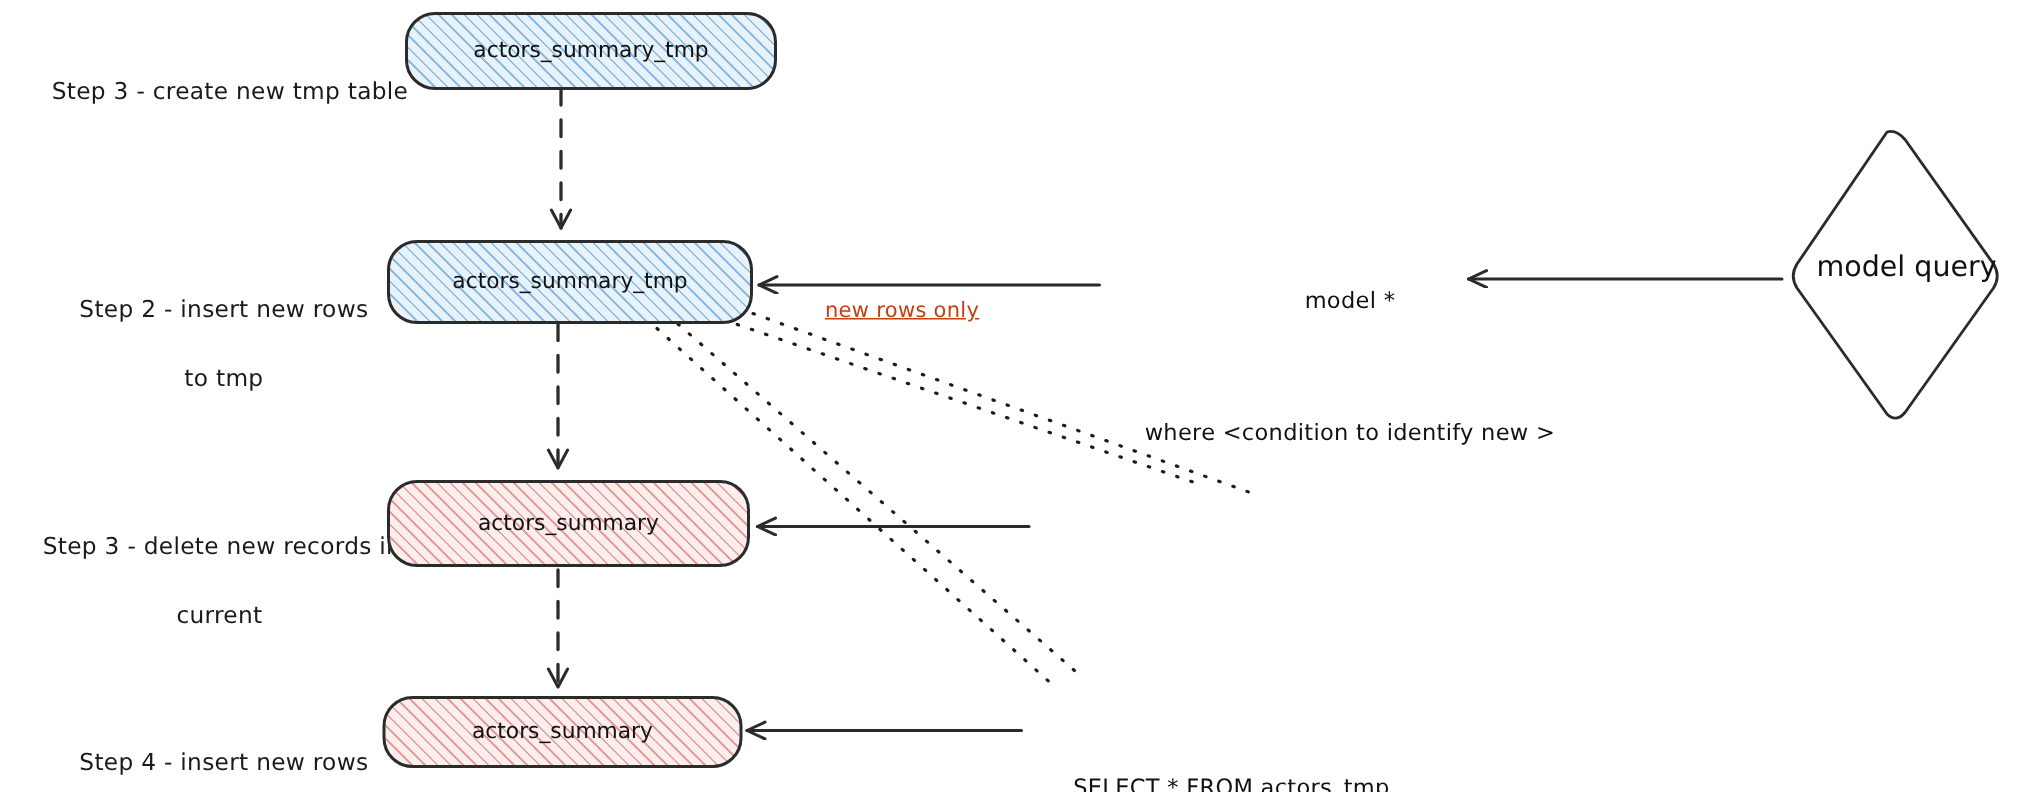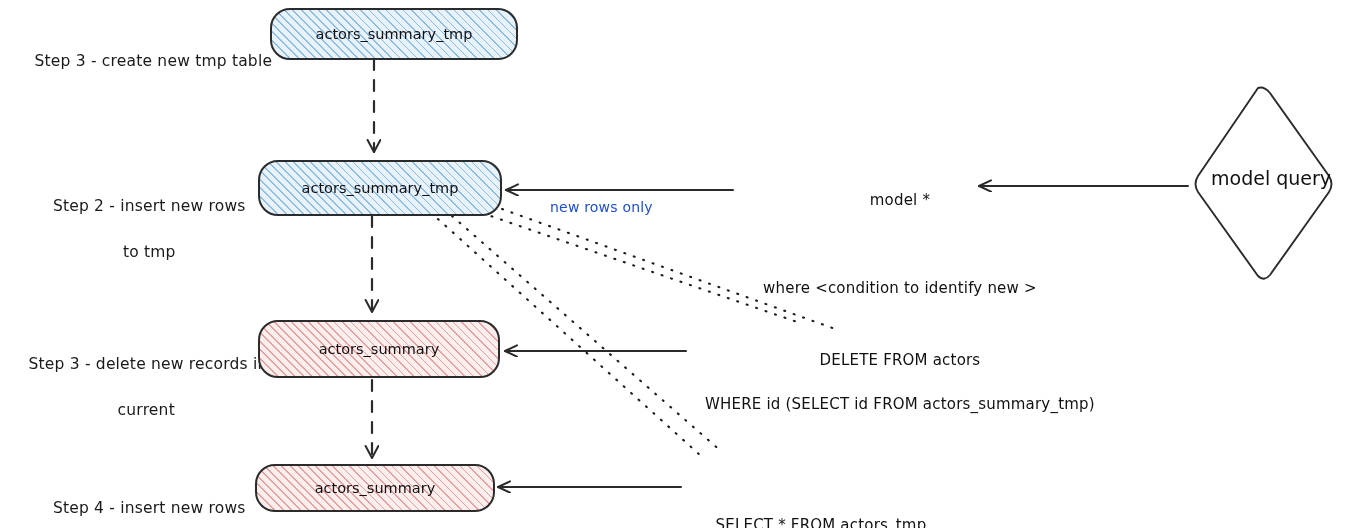--- a/index.html
+++ b/index.html
@@ -46,21 +46,22 @@
     width: 100%;
   }
   .annot {
     font-size: 15px;
     line-height: 22px;
     text-align: center;
     color: #111111;
   }
   .annot-small {
     font-size: 14px;
-    color: #1d4ed8;
+    color: #c2410c;
+    text-decoration: underline;
   }
   .node {
     position: absolute;
     box-sizing: border-box;
     display: flex;
     align-items: center;
     justify-content: center;
     border: 2.2px solid #2b2b2b;
     border-radius: 20px;
   }
@@ -182,23 +183,19 @@
   <div class="diamond-label" style="left:1211px; top:167px; width:108px; text-align:center;">model query</div>
 
   <div class="txt annot-small" style="left:550px; top:199px;">new rows only</div>
 
   <div class="txt annot" style="left:730px; top:167px; width:320px; text-align:center;">
     <span>model *</span><br>
     <br>
     <span>where &lt;condition to identify new &gt;</span>
   </div>
 
-  <div class="txt annot" style="left:680px; top:327px; width:420px; text-align:center;">
-    <span>DELETE FROM actors</span><br>
-    <span>WHERE id (SELECT id FROM actors_summary_tmp)</span>
-  </div>
 
   <div class="txt annot" style="left:680px; top:448px; width:262px; text-align:center;">
     <br>
     <span>SELECT * FROM actors_tmp</span>
   </div>
 
 </div>
 
 </body></html>

